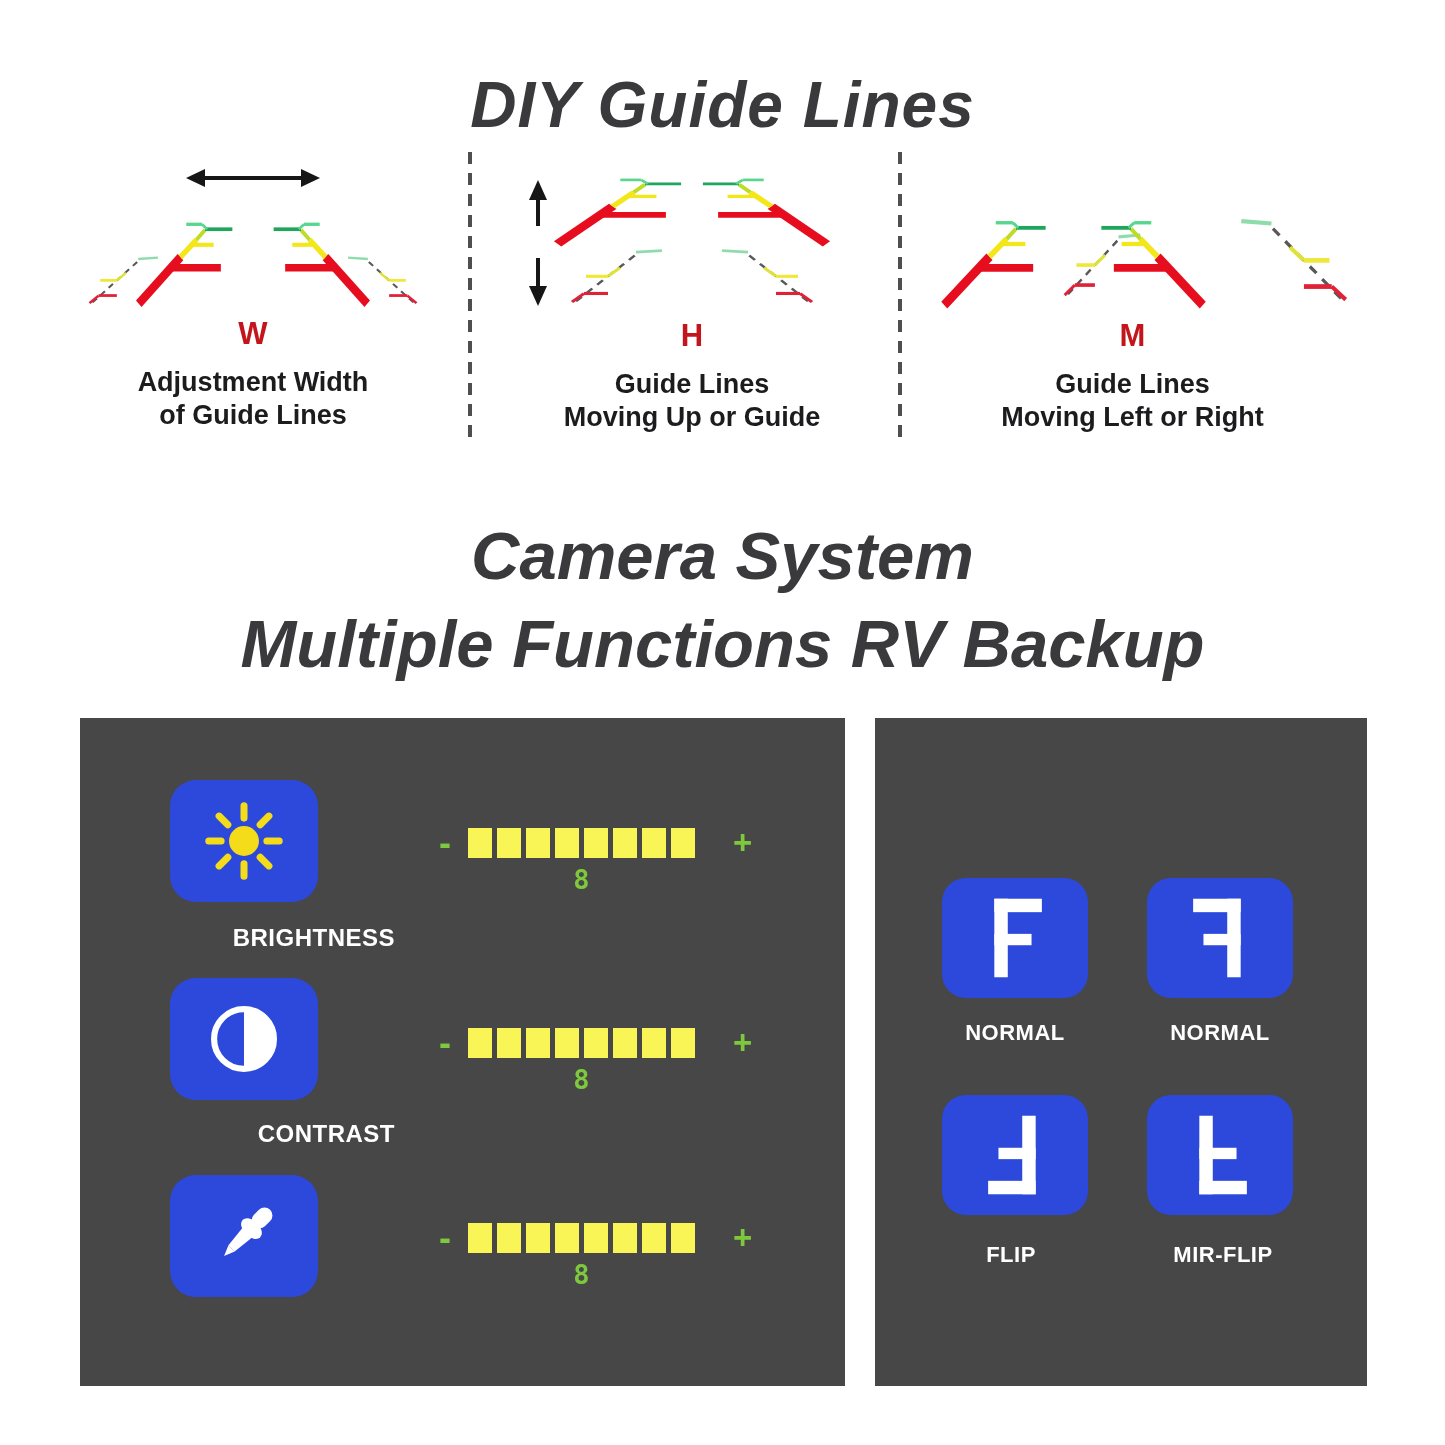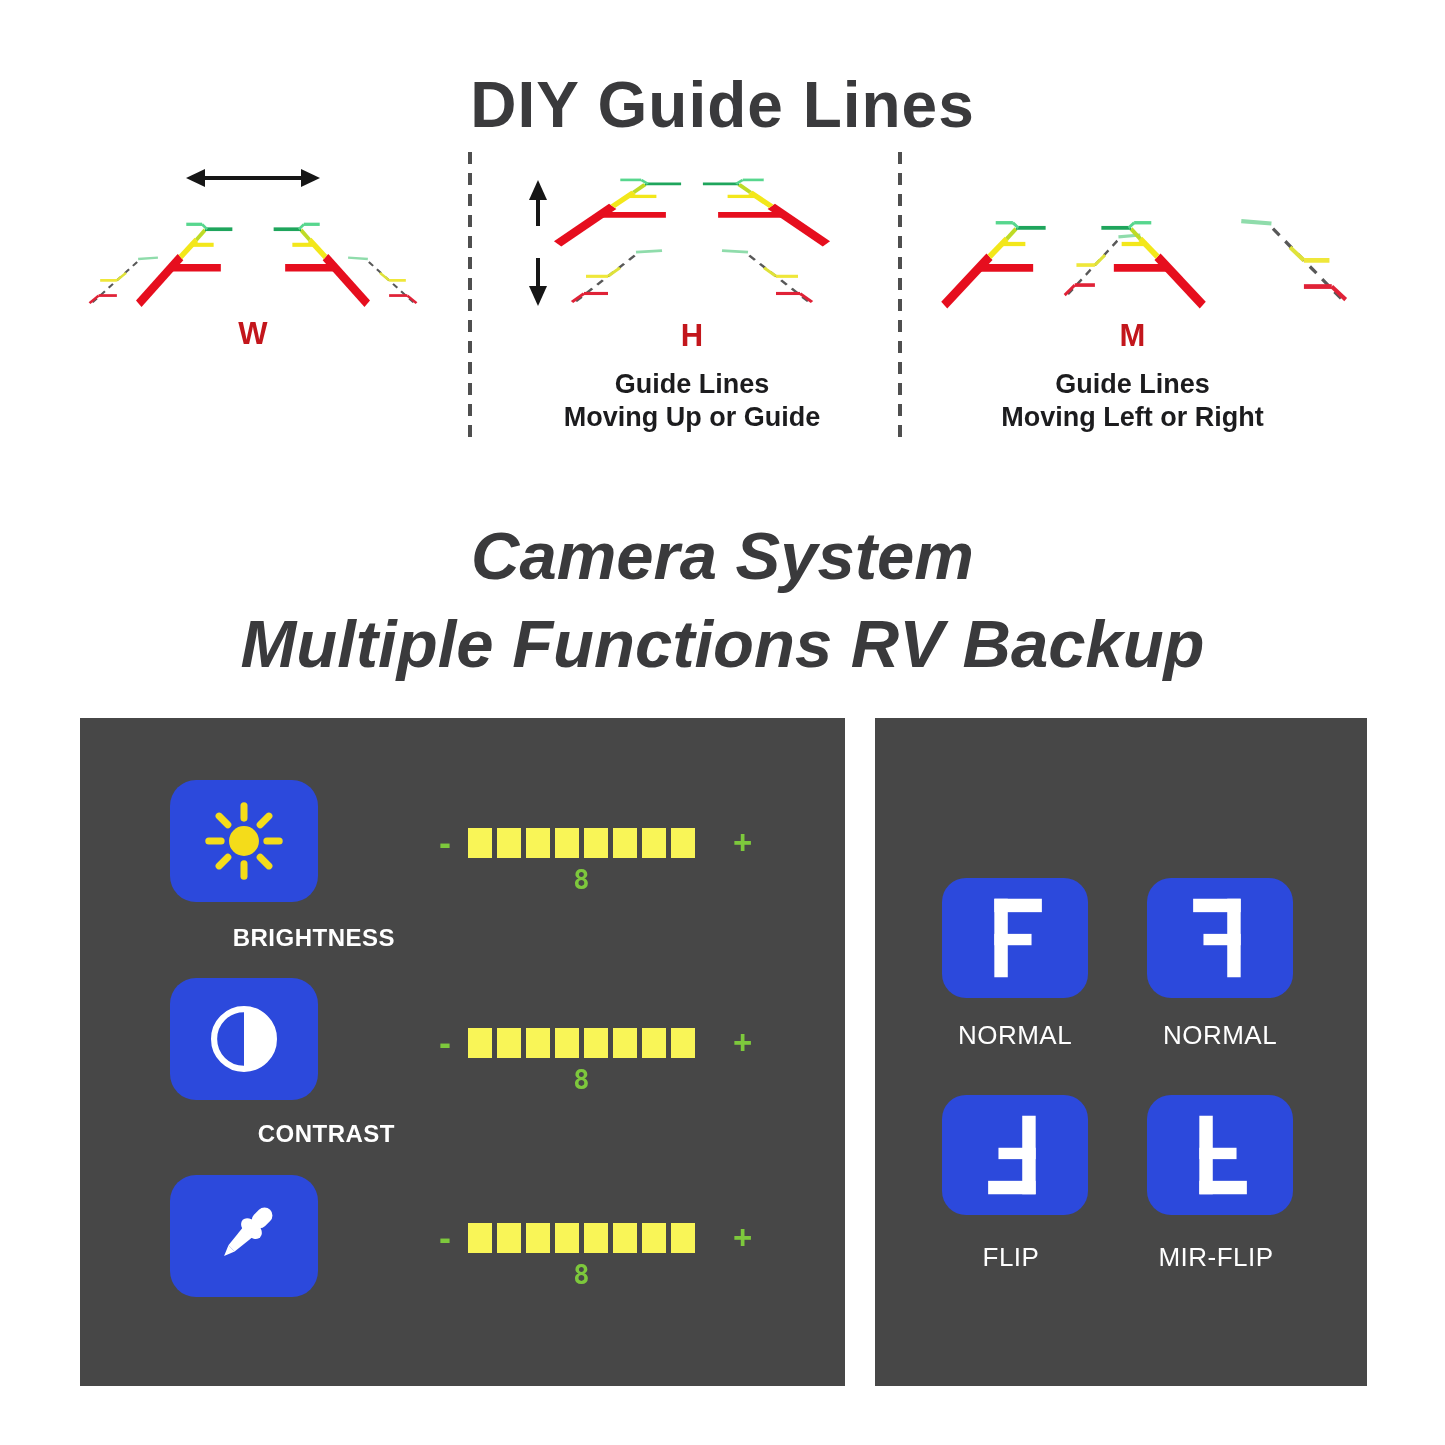--- a/index.html
+++ b/index.html
@@ -3,21 +3,21 @@
 <meta charset="utf-8">
 <style>
   html,body{margin:0;padding:0;}
   body{
     width:1445px;height:1445px;position:relative;background:#ffffff;
     font-family:"Liberation Sans", sans-serif;overflow:hidden;
   }
   
   .main-title{
     position:absolute;top:25px;left:0;width:100%;text-align:center;
-    font-size:64px;font-weight:bold;color:#3a3a3c;letter-spacing:1px;
+    font-size:64px;font-weight:bold;font-style:italic;color:#3a3a3c;letter-spacing:1px;
   }
   .section-title{
     position:absolute;top:512px;left:0;width:100%;text-align:center;
     font-size:67px;font-weight:bold;font-style:italic;color:#3a3a3c;line-height:1.32;
   }
   
   .divider{
     position:absolute;top:152px;height:290px;width:4px;
     background:repeating-linear-gradient(to bottom,#4f4f4f 0 12px,transparent 12px 21px);
   }
@@ -52,21 +52,21 @@
   .bar-value{
     margin-left:36px;width:227px;text-align:center;color:#7dc83c;
     font-family:"DejaVu Sans Mono", monospace;font-weight:bold;font-size:27px;margin-top:2px;
   }
   .mode-tile{
     position:absolute;width:146px;height:120px;background:#2c49dc;border-radius:24px;
     display:flex;align-items:center;justify-content:center;
   }
   .mode-label{
     position:absolute;width:210px;text-align:center;color:#ffffff;
-    font-weight:normal;font-size:26px;letter-spacing:.5px;
+    font-weight:bold;font-size:22px;letter-spacing:.5px;
   }
   .f-mirror{transform:scaleX(-1);}
   .f-flip{transform:rotate(180deg);}
   .f-mirflip{transform:scaleY(-1);}
 </style>
 </head>
 <body>
 
 <svg width="0" height="0" style="position:absolute" aria-hidden="true">
   <defs>
@@ -104,20 +104,24 @@
       <polygon points="262,20 243,11 243,29" fill="#161616"></polygon>
     </g>
     <use href="#dashL" transform="translate(30,92) scale(0.76,0.69)"></use>
     <use href="#railL" transform="translate(75,54) scale(0.72,0.82)"></use>
     <g transform="translate(390,0) scale(-1,1)">
       <use href="#dashL" transform="translate(30,92) scale(0.76,0.69)"></use>
       <use href="#railL" transform="translate(75,54) scale(0.72,0.82)"></use>
     </g>
   </svg>
   <div class="letter">W</div>
+  <div class="caption">
+    <div>Adjustment Width</div>
+    <div>of Guide Lines</div>
+  </div>
 </div>
 
 <div class="diagram dg2">
   <svg width="400" height="162" viewBox="0 0 400 162">
     <g>
       <line x1="46" y1="70" x2="46" y2="38" stroke="#161616" stroke-width="4"></line>
       <polygon points="46,24 37,44 55,44" fill="#161616"></polygon>
       <line x1="46" y1="102" x2="46" y2="134" stroke="#161616" stroke-width="4"></line>
       <polygon points="46,150 37,130 55,130" fill="#161616"></polygon>
     </g>
@@ -281,14 +285,14 @@
   <div class="mode-tile" style="left:272px;top:377px">
     <svg class="f-mirflip" width="62" height="84" viewBox="0 0 60 80">
       <g fill="#ffffff">
           <rect x="10" y="2" width="13" height="76"></rect>
           <rect x="10" y="2" width="46" height="13"></rect>
           <rect x="10" y="36" width="36" height="11"></rect>
         </g>
     </svg>
   </div>
   <div class="mode-label" style="left:31px;top:524px">FLIP</div>
-  <div class="mode-label" style="left:236px;top:524px">MIR-FLIP</div>
+  <div class="mode-label" style="left:243px;top:524px">MIR-FLIP</div>
 </div>
 
 </body></html>

